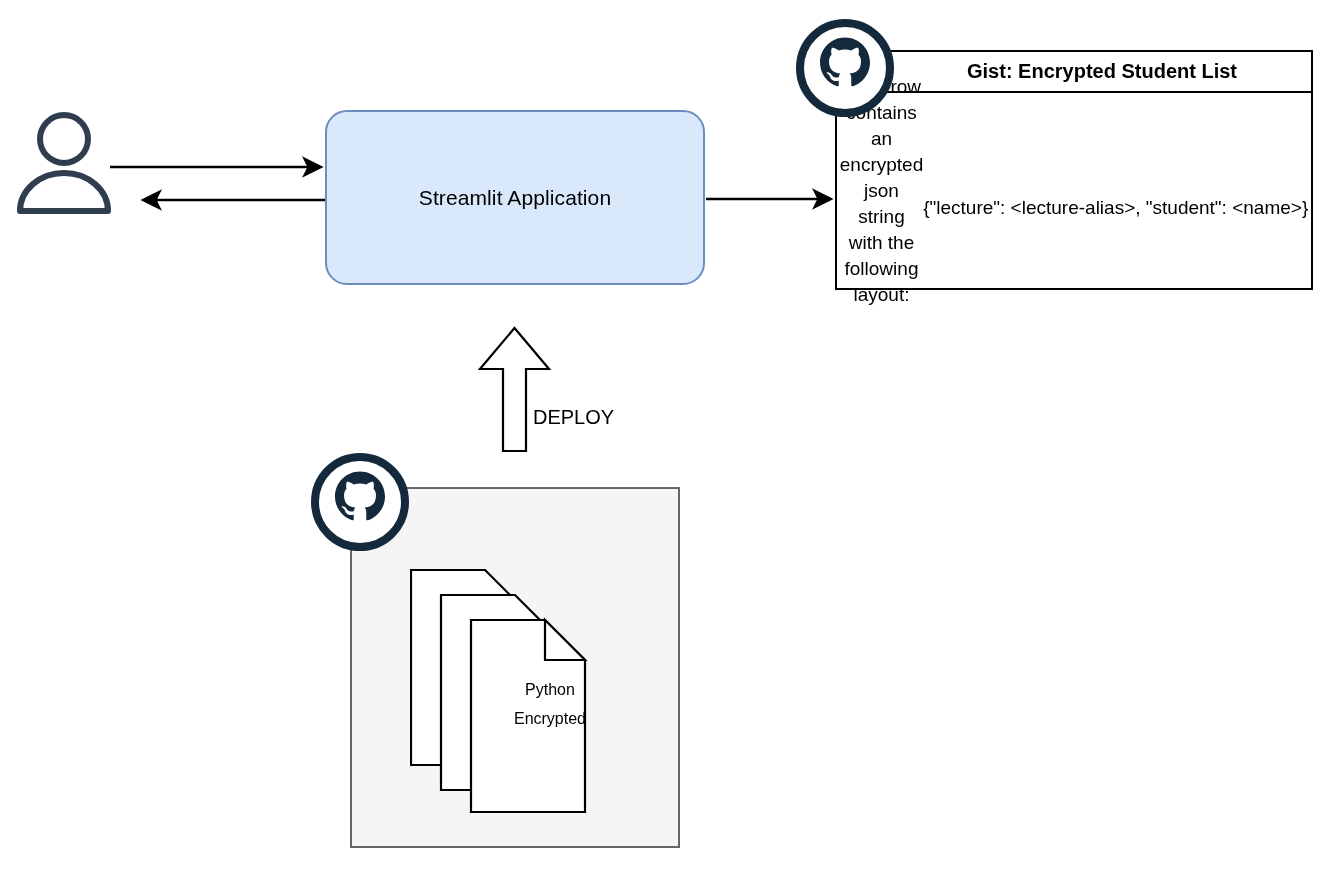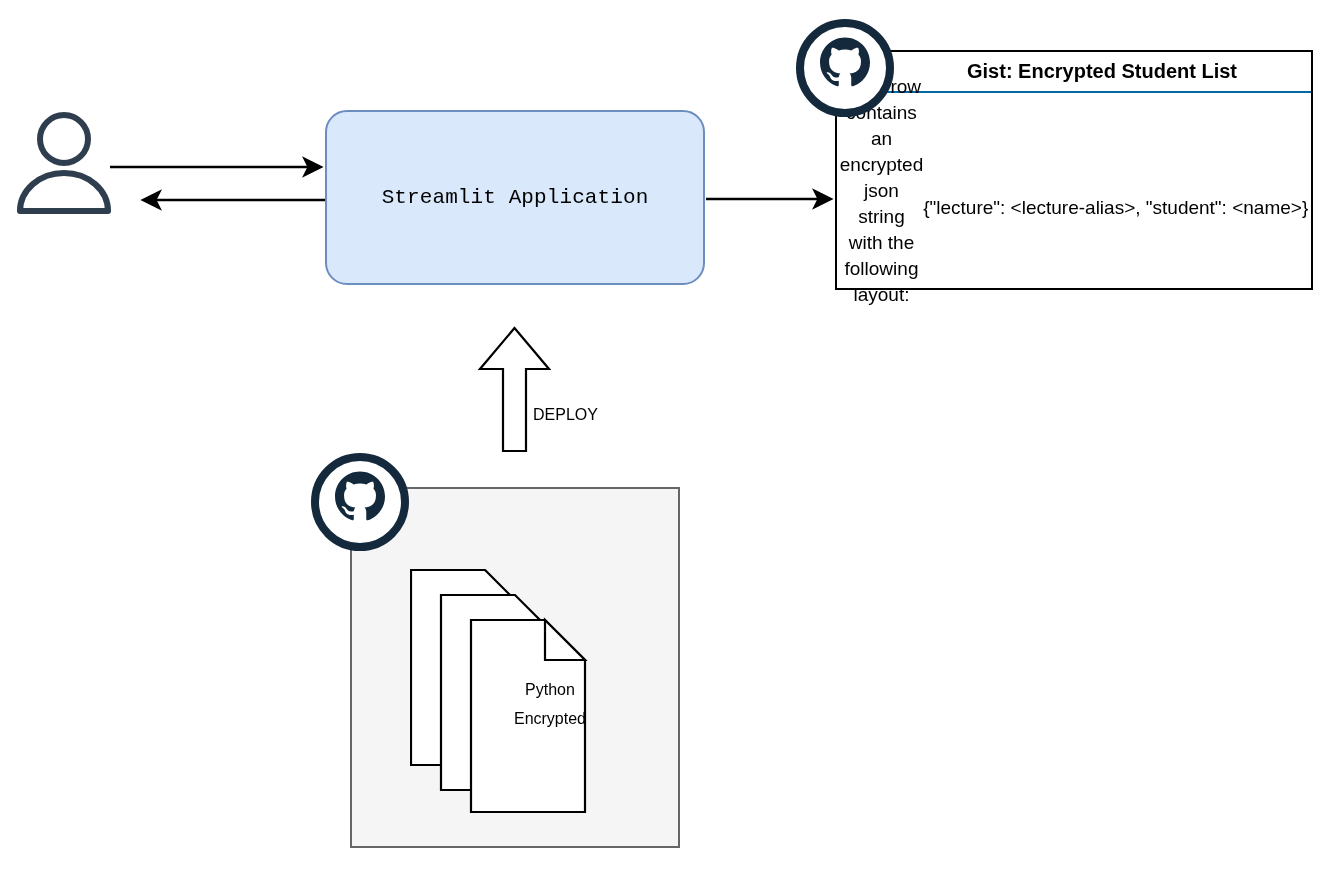--- a/index.html
+++ b/index.html
@@ -33,32 +33,31 @@
     background: #dae8fc;
     border: 2px solid #6c8ebf;
     border-radius: 22px;
     display: flex; align-items: center; justify-content: center;
   }
   .app-box-label {
     font-size: 21px;
     color: #000000;
     letter-spacing: 0.1px;
     text-align: center;
-    font-family: Liberation Mono, monospace;
   }
 
   
   .gist-box {
     left: 835px; top: 50px; width: 478px; height: 240px;
     background: #ffffff;
     border: 2px solid #000000;
   }
   .gist-header {
     height: 41px;
-    border-bottom: 2px solid #0369a1;
+    border-bottom: 2px solid #000000;
     display: flex; align-items: center; justify-content: center;
     padding-left: 56px;
     box-sizing: border-box;
   }
   .gist-title {
     font-size: 20px;
     font-weight: bold;
     color: #000000;
     white-space: nowrap;
   }
@@ -105,21 +104,21 @@
   
   .gh-gist { position: absolute; left: 795px; top: 18px; width: 100px; height: 100px; }
   .gh-repo { position: absolute; left: 310px; top: 452px; width: 100px; height: 100px; }
 
   
   .connectors { position: absolute; left: 0; top: 0; width: 1334px; height: 876px; }
 
   .deploy-label {
     position: absolute;
     left: 533px; top: 406px;
-    font-size: 16px;
+    font-size: 20px;
     color: #000000;
     white-space: nowrap;
   }
 </style>
 </head>
 <body>
 
 <div id="canvas">
 
   <svg class="connectors" viewBox="0 0 1334 876" width="1334" height="876" xmlns="http://www.w3.org/2000/svg">

